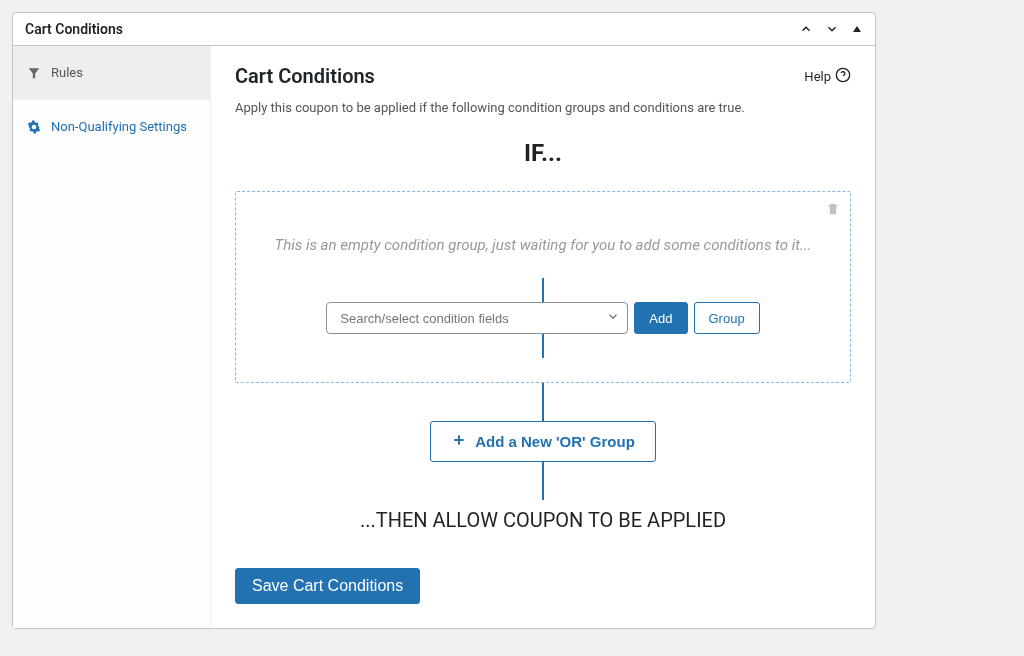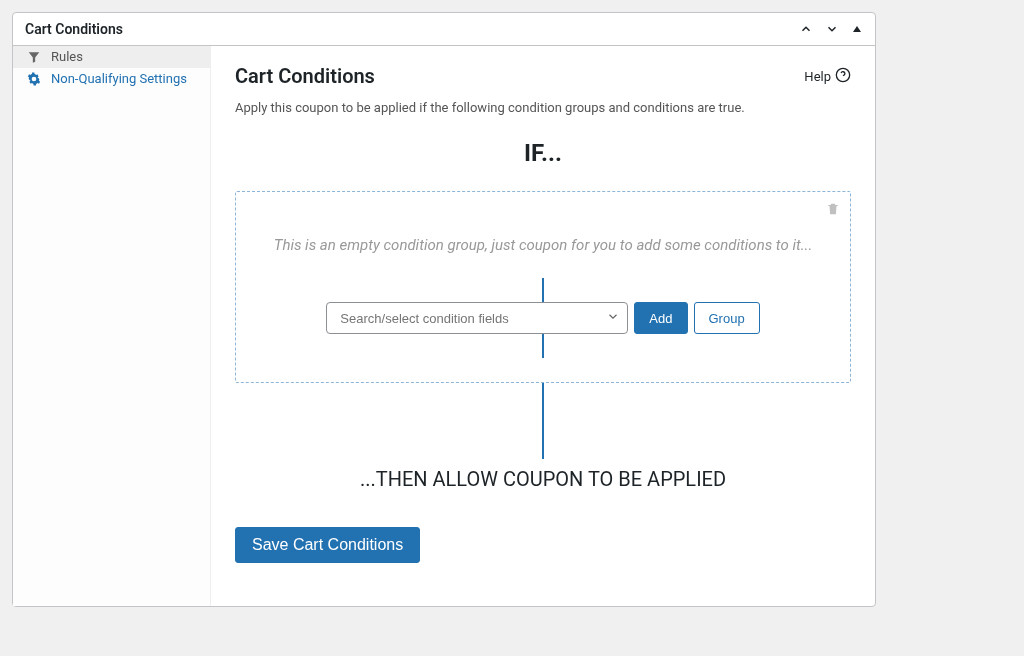--- a/index.html
+++ b/index.html
@@ -58,21 +58,21 @@
     .sidebar {
       width: 198px;
       background: #fdfdfd;
       border-right: 1px solid #eee;
     }
     
     .sidebar-item {
       display: flex;
       align-items: flex-start;
       gap: 10px;
-      padding: 1px 14px;
+      padding: 17px 14px;
       cursor: pointer;
       font-size: 13px;
       color: #2271b1;
       line-height: 1.5;
     }
     
     .sidebar-item.active {
       background: #eee;
       color: #555;
       font-weight: 400;
@@ -329,21 +329,21 @@
       
       <h3 class="if-heading">IF...</h3>
       
       <div class="condition-group">
         <span class="trash-icon">
           <svg width="14" height="14" viewBox="0 0 24 24" fill="currentColor">
               <path d="M6 7h12l-1 14H7L6 7zm3-4h6l1 2H8l1-2zM4 5h16v2H4V5z"></path>
             </svg>
         </span>
 
-        <p class="empty-text">This is an empty condition group, just coupon for you to add some conditions to it...</p>
+        <p class="empty-text">This is an empty condition group, just waiting for you to add some conditions to it...</p>
 
         <div class="connector-line"></div>
 
         <div class="condition-controls">
           <div class="select-wrapper">
             <input class="select-input" type="text" readonly="" placeholder="Search/select condition fields" style="">
             <span class="chevron">
               <svg width="14" height="14" viewBox="0 0 24 24" fill="none" stroke="currentColor" stroke-width="2">
                   <polyline points="6 9 12 15 18 9"></polyline>
                 </svg>
@@ -351,20 +351,29 @@
           </div>
           <button class="btn btn-primary">Add</button>
           <button class="btn btn-secondary">Group</button>
         </div>
 
         <div class="connector-line"></div>
       </div>
       
       <div class="connector-outer"></div>
       
+      <button class="add-or-btn">
+        <span>
+          <svg width="16" height="16" viewBox="0 0 24 24" fill="none" stroke="currentColor" stroke-width="3">
+              <line x1="12" y1="5" x2="12" y2="19"></line>
+              <line x1="5" y1="12" x2="19" y2="12"></line>
+            </svg>
+        </span>
+        <span>Add a New 'OR' Group</span>
+      </button>
       
       <div class="connector-outer"></div>
       
       <h3 class="then-heading">...THEN ALLOW COUPON TO BE APPLIED</h3>
       
       <button class="save-btn">Save Cart Conditions</button>
       
     </div>
   </div>
 </div>

